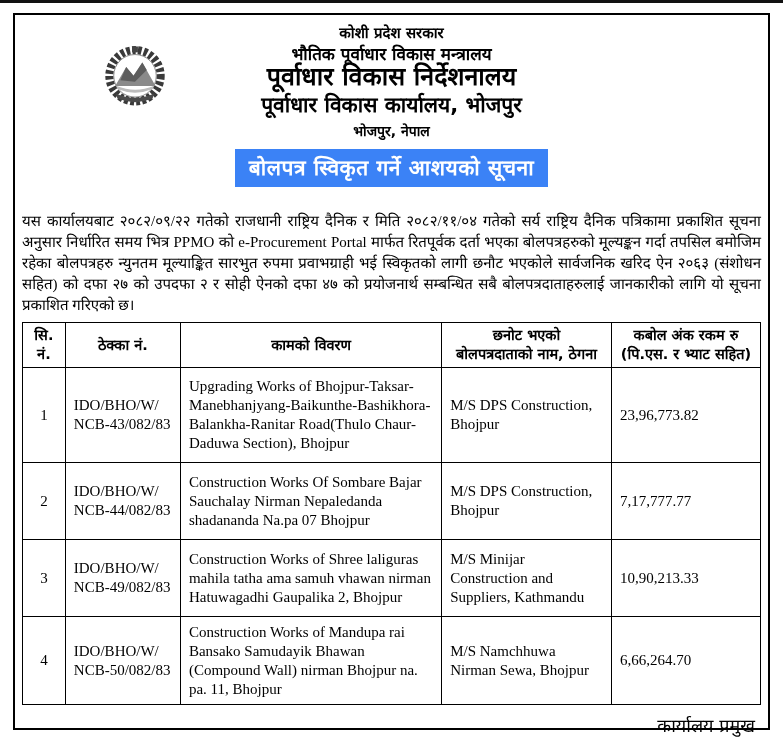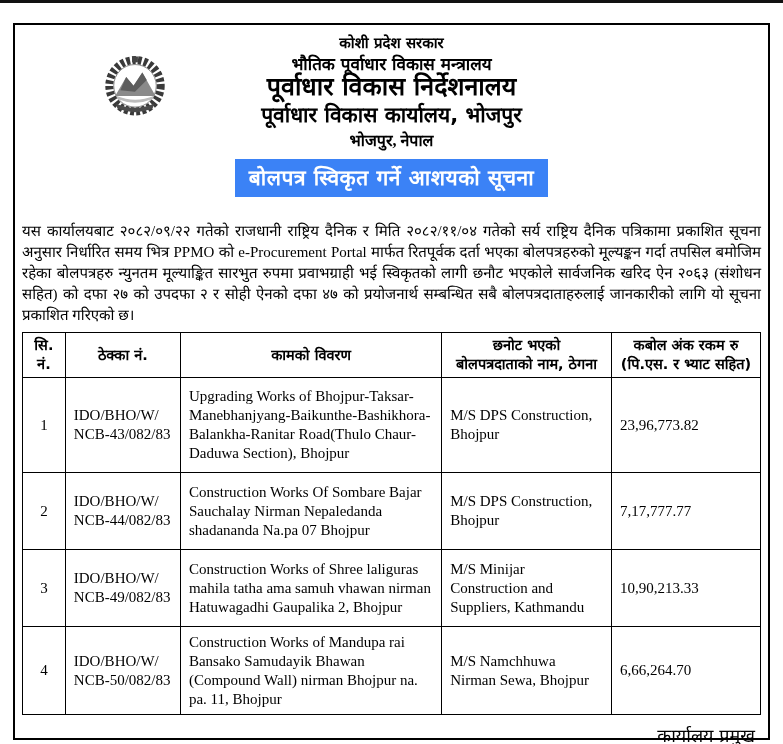--- a/index.html
+++ b/index.html
@@ -1,29 +1,29 @@
 <!DOCTYPE html>
 <html><head>
 <meta charset="utf-8">
 <style>
   * { margin:0; padding:0; box-sizing:border-box; }
   html,body { width:783px; height:744px; background:#ffffff; overflow:hidden;
               font-family:"DejaVu Sans","Liberation Sans",sans-serif; color:#000; }
   .top-line { position:absolute; top:0; left:0; width:783px; height:3px; background:#111; }
-  .doc { position:absolute; left:13px; top:23px; width:757px; height:717px;
+  .doc { position:absolute; left:13px; top:13px; width:757px; height:717px;
          border:2px solid #000; padding:0 7px; background:#fff; }
 
   
   .header { position:relative; text-align:center; padding-top:8px; }
   .emblem { position:absolute; left:75px; top:30px; width:76px; height:66px; }
   .gov1 { font-size:15px; font-weight:bold; line-height:20px; }
   .gov2 { font-size:17px; font-weight:bold; line-height:22px; }
   .gov3 { font-size:25px; font-weight:bold; line-height:24px; }
   .office { font-size:21px; font-weight:bold; line-height:33px; }
-  .loc { font-size:16px; font-weight:bold; line-height:18px;font-family:Liberation Serif, serif; }
+  .loc { font-size:14px; font-weight:bold; line-height:18px; }
 
   
   .banner-wrap { text-align:center; margin-top:9px; }
   .banner { display:inline-block; background:#3b82f6; color:#fff; font-size:21px;
             font-weight:bold; padding:4px 14px 6px; letter-spacing:0.5px; }
   .pubdate { text-align:center; font-size:15px; font-weight:bold; margin-top:9px; }
 
   
   .body-par { font-family:"Liberation Serif","DejaVu Serif",serif;
               font-size:15px; line-height:21px; text-align:justify;

